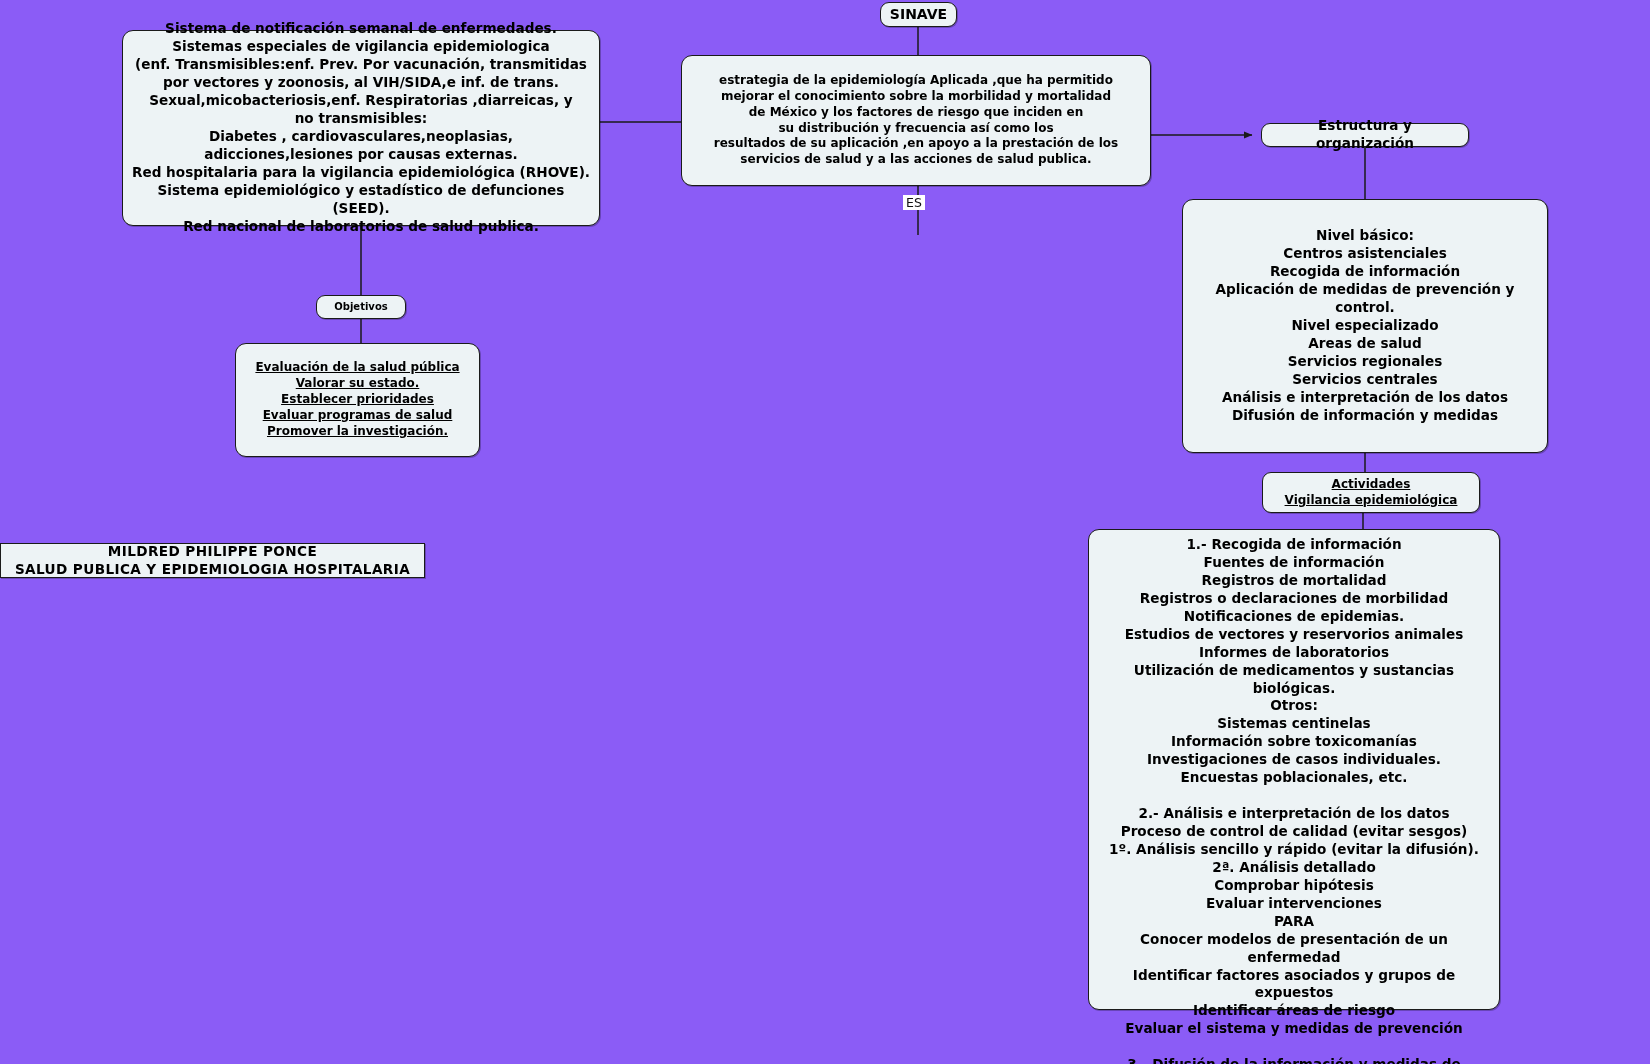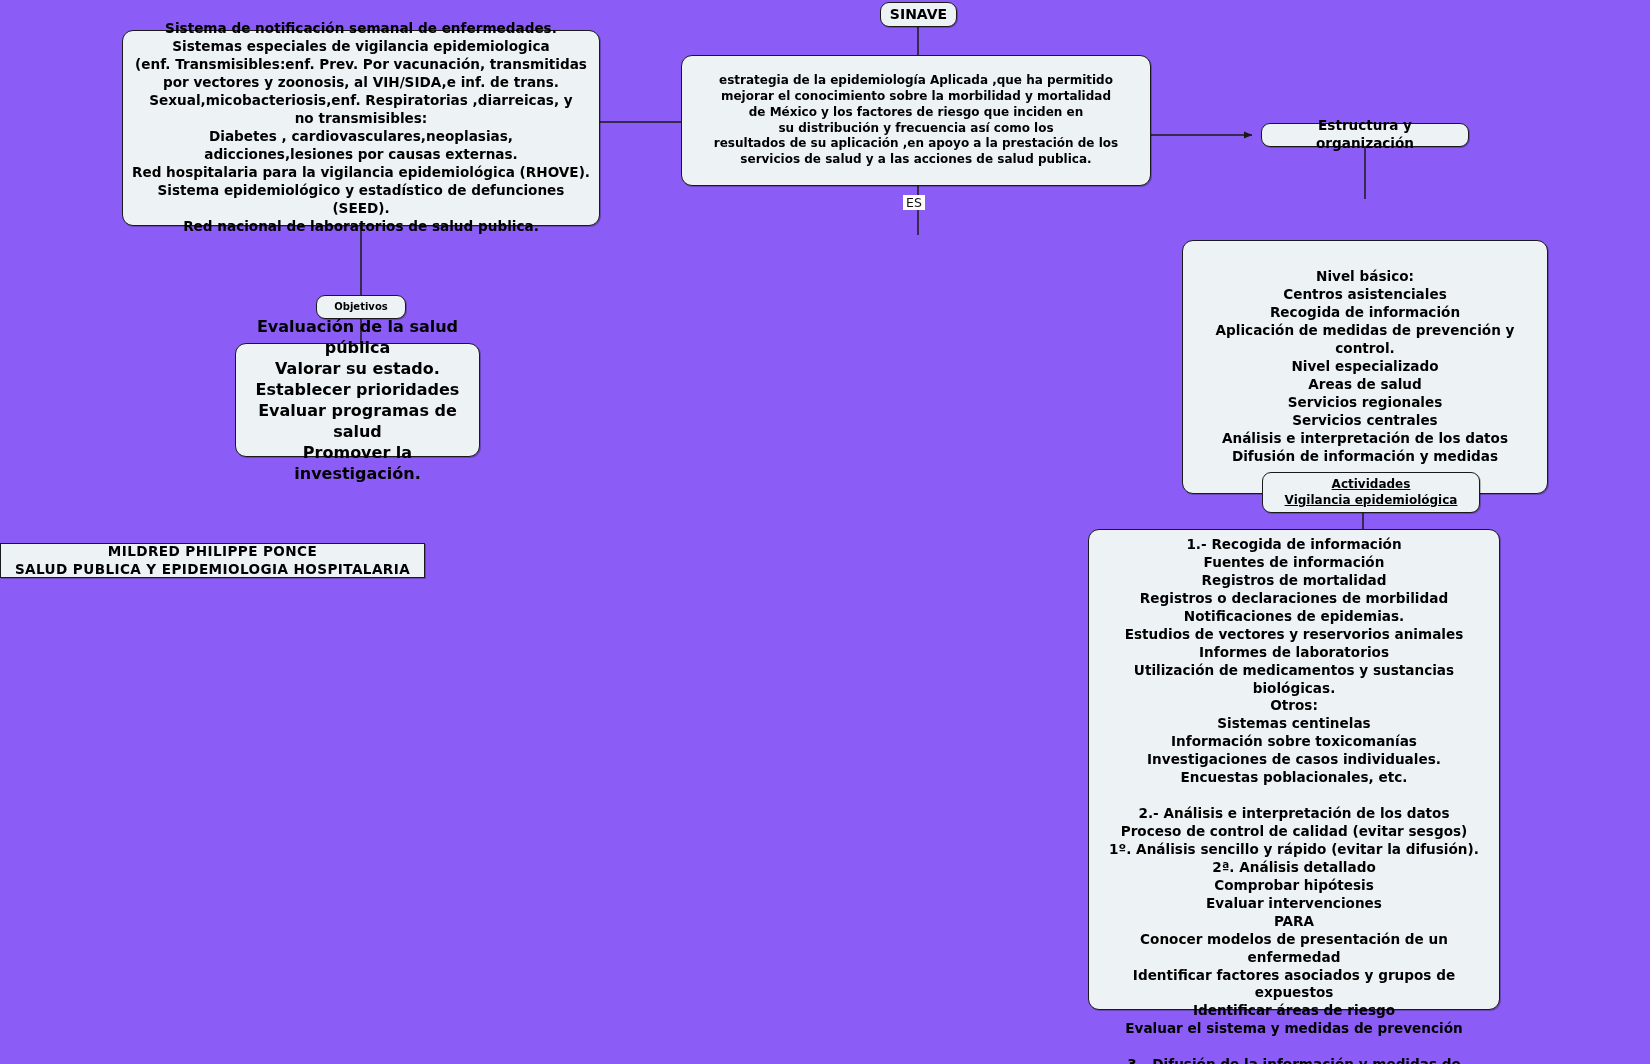--- a/index.html
+++ b/index.html
@@ -59,23 +59,23 @@
     padding: 0 3px;
     white-space: nowrap;
   }
 
   
   #node-sinave        { left: 880px;  top: 2px;    width: 77px;  height: 25px;  font-size: 14px; }
   #node-strategy      { left: 681px;  top: 55px;   width: 470px; height: 131px; font-size: 12px; }
   #node-definition    { left: 693px;  top: 235px;  width: 445px; height: 97px;  font-size: 13.6px; }
   #node-systems       { left: 122px;  top: 30px;   width: 478px; height: 196px; font-size: 13.6px; }
   #node-objetivos     { left: 316px;  top: 295px;  width: 90px;  height: 24px;  font-size: 10px; text-align: center; }
-  #node-objetivos-det { left: 235px;  top: 343px;  width: 245px; height: 114px; font-size: 16px; }
+  #node-objetivos-det { left: 235px;  top: 343px;  width: 245px; height: 114px; font-size: 12px; text-decoration: underline; }
   #node-estructura    { left: 1261px; top: 123px;  width: 208px; height: 24px;  font-size: 13.6px; }
-  #node-niveles       { left: 1182px; top: 199px;  width: 366px; height: 254px; font-size: 13.6px; margin-top: 41px; }
+  #node-niveles       { left: 1182px; top: 199px;  width: 366px; height: 254px; font-size: 13.6px; }
   #node-actividades   { left: 1262px; top: 472px;  width: 218px; height: 41px;  font-size: 12px; text-decoration: underline; }
   #node-actividades-det { left: 1088px; top: 529px; width: 412px; height: 481px; font-size: 13.6px; align-items: flex-start; padding-top: 6px; }
   #node-author        { left: 0px;    top: 543px;  width: 425px; height: 35px;  font-size: 13.6px; letter-spacing: 0.4px; border-radius: 0; }
 
   #label-es           { left: 903px;  top: 195px; }
 </style>
 </head>
 <body>
 
 <div id="canvas">

